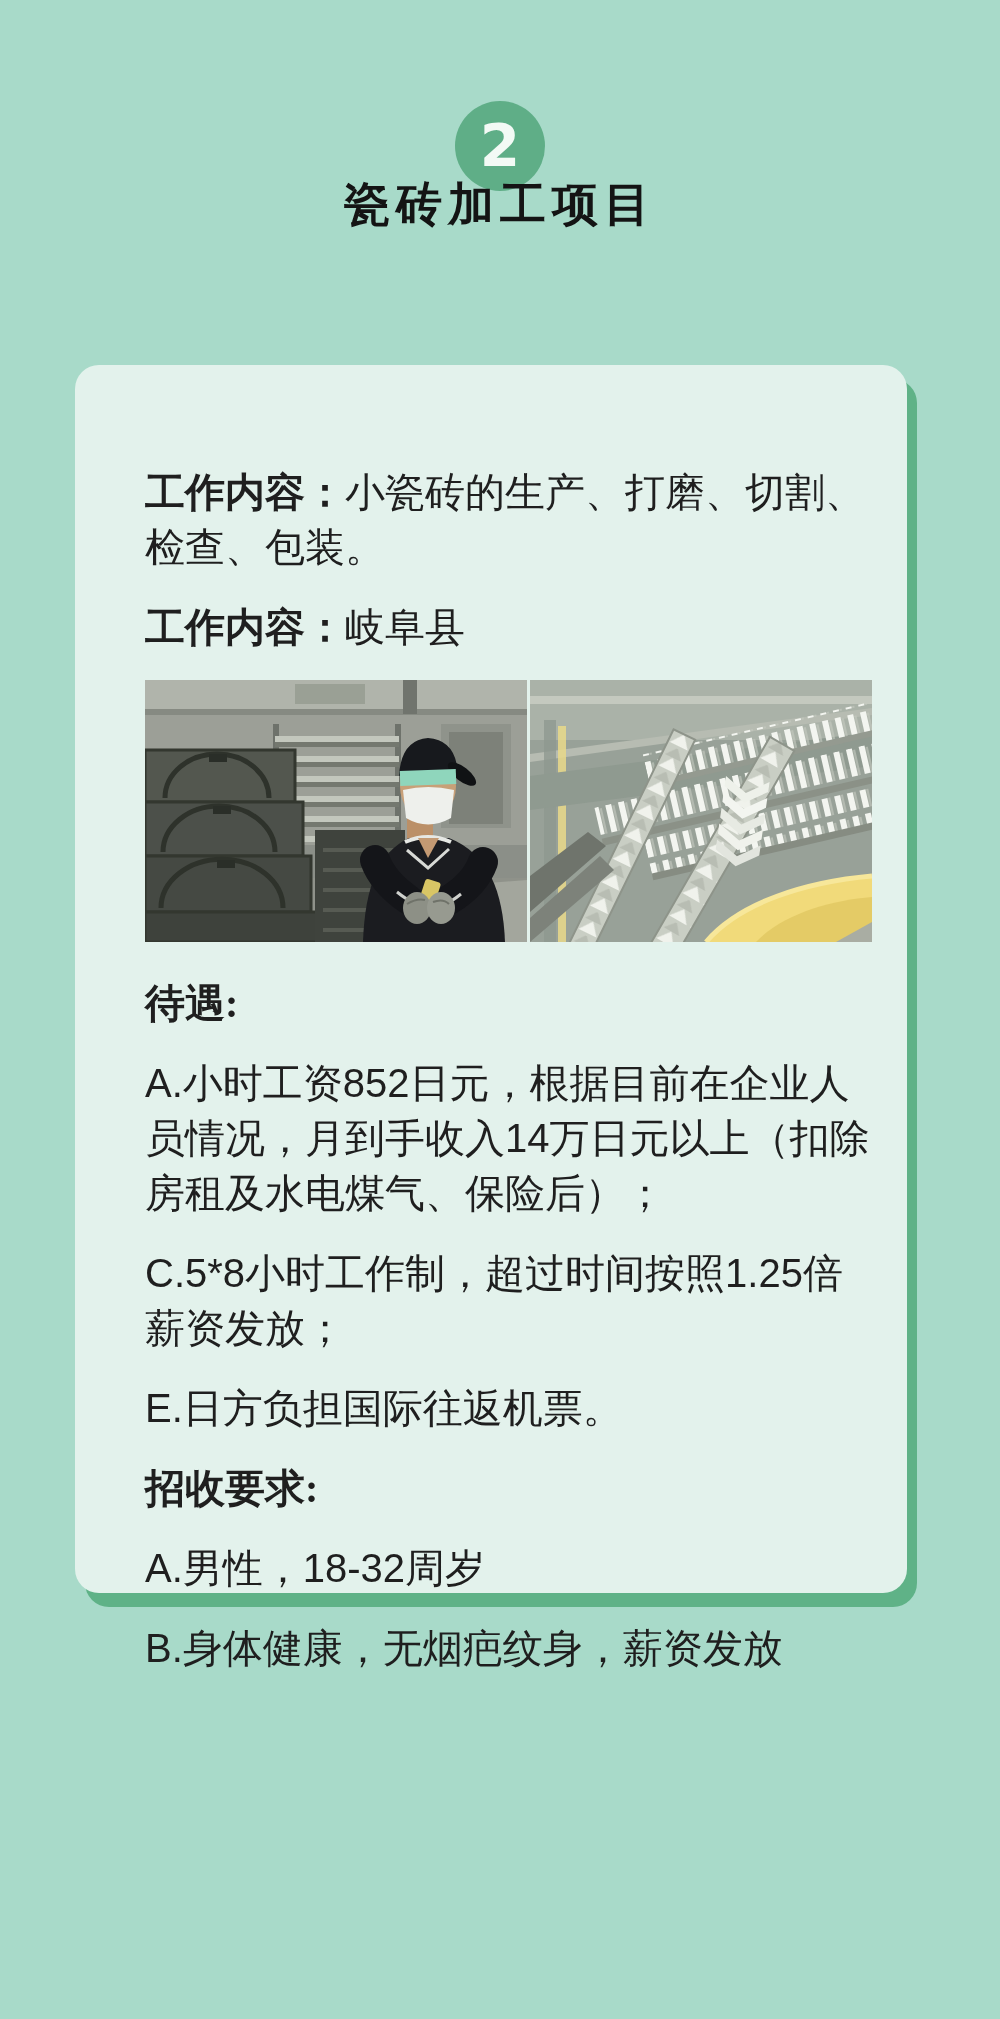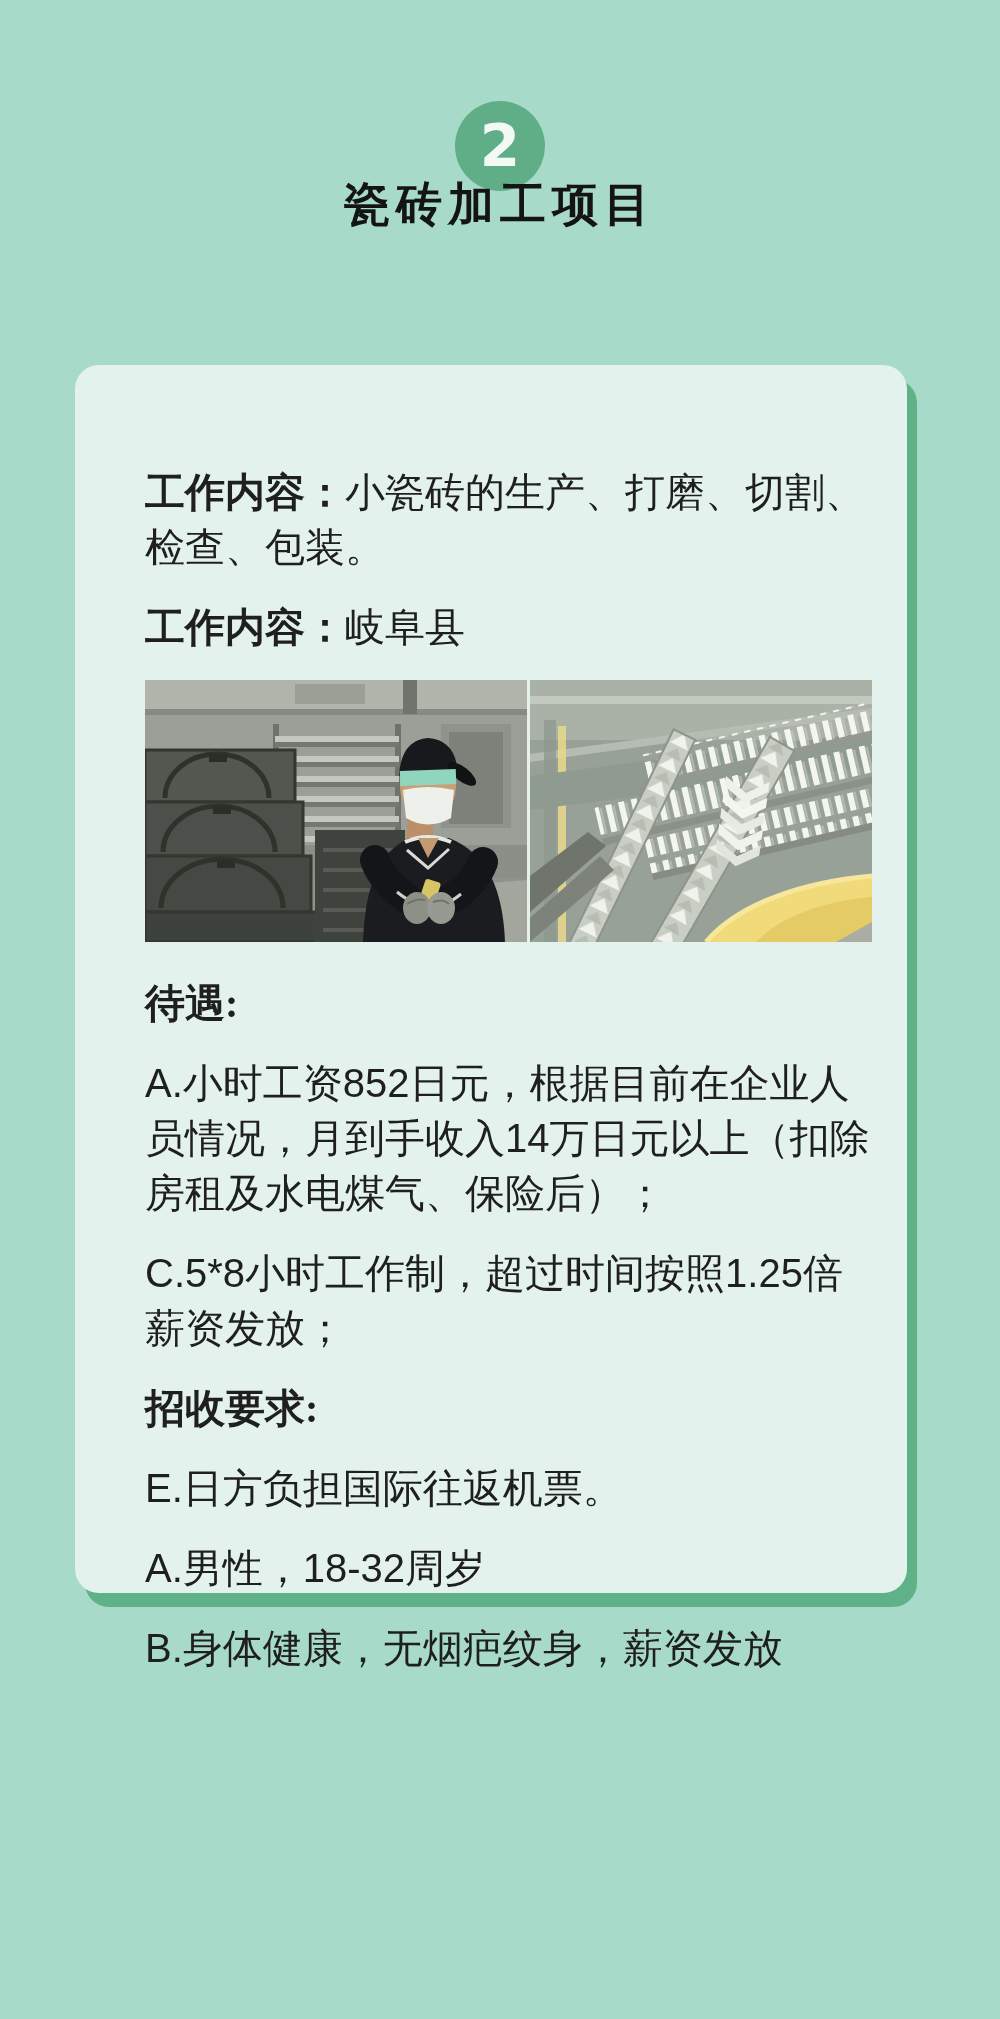--- a/index.html
+++ b/index.html
@@ -232,20 +232,20 @@
         <polygon points="306,262 342,242 342,262" fill="#a9ada3"></polygon>
       </svg>
     </div>
 
     <p class="para heading">待遇:</p>
     <p class="para">A.小时工资852日元，根据目前在企业人
 员情况，月到手收入14万日元以上（扣除
 房租及水电煤气、保险后）；</p>
     <p class="para">C.5*8小时工作制，超过时间按照1.25倍
 薪资发放；</p>
+    <p class="para">E.日方负担国际往返机票。</p>
+
     <p class="para heading">招收要求:</p>
-
-    <p class="para">E.日方负担国际往返机票。</p>
     <p class="para">A.男性，18-32周岁</p>
     <p class="para">B.身体健康，无烟疤纹身，薪资发放</p>
 
   </div>
 </div>
 
 </body></html>

